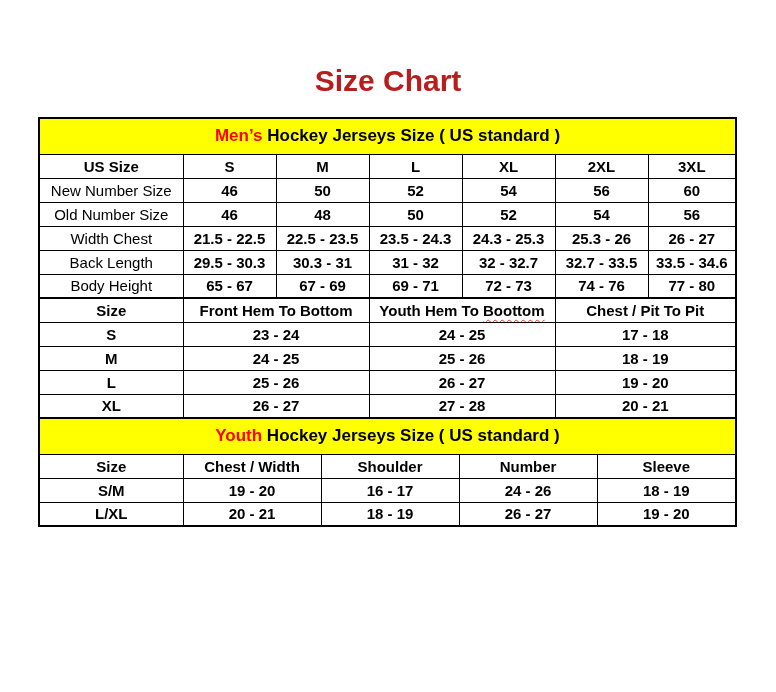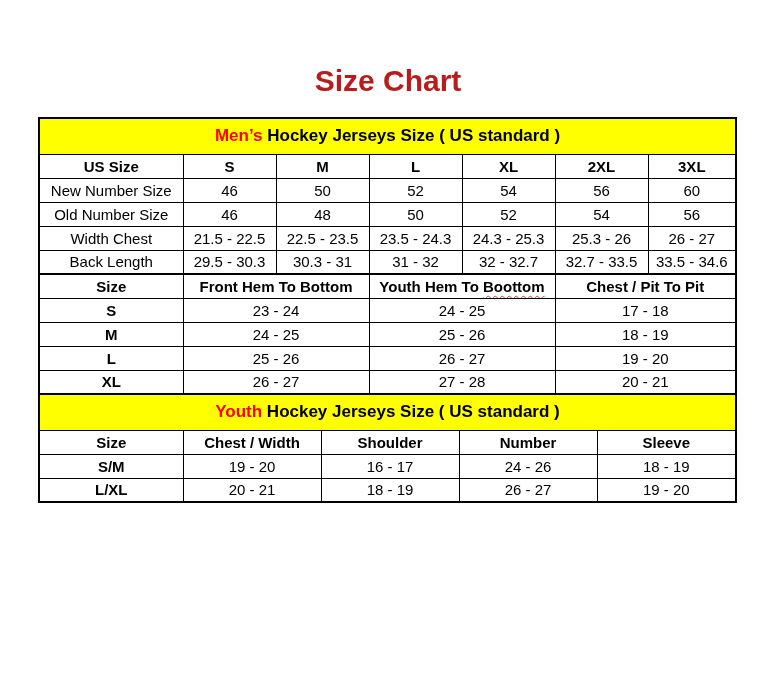--- a/index.html
+++ b/index.html
@@ -44,21 +44,21 @@
     height: 36px;
   }
   .red { color: #FF0000; }
   th.colhead {
     font-weight: bold;
     font-size: 15px;
     height: 24px;
   }
   td.lbl  { font-weight: normal; font-size: 15px; height: 24px; }
   td.lblb { font-weight: bold;   font-size: 15px; height: 24px; }
-  td.val  { font-weight: normal; font-size: 15px; height: 24px; }
+  td.val  { font-weight: bold; font-size: 15px; height: 24px; }
   .wavy {
     text-decoration: underline;
     text-decoration-style: wavy;
     text-decoration-color: #E03B30;
     text-decoration-thickness: 1px;
     text-underline-offset: 3px;
   }
 </style>
 </head>
 <body>
@@ -118,20 +118,29 @@
       <td class="val">26 - 27</td>
     </tr>
     <tr>
       <td class="lbl">Back Length</td>
       <td class="val">29.5 - 30.3</td>
       <td class="val">30.3 - 31</td>
       <td class="val">31 - 32</td>
       <td class="val">32 - 32.7</td>
       <td class="val">32.7 - 33.5</td>
       <td class="val">33.5 - 34.6</td>
+    </tr>
+    <tr>
+      <td class="lbl">Body Height</td>
+      <td class="val">65 - 67</td>
+      <td class="val">67 - 69</td>
+      <td class="val">69 - 71</td>
+      <td class="val">72 - 73</td>
+      <td class="val">74 - 76</td>
+      <td class="val">77 - 80</td>
     </tr>
   </tbody>
     </table>
 
   <table class="size-table">
     <colgroup>
       <col style="width:144px">
         <col style="width:186px">
         <col style="width:186px">
         <col style="width:181px">

